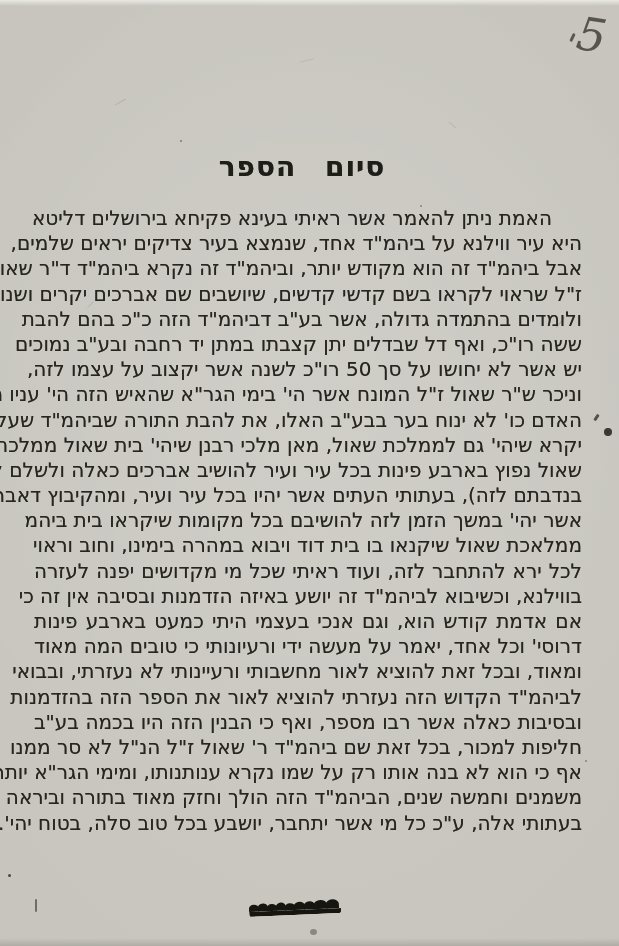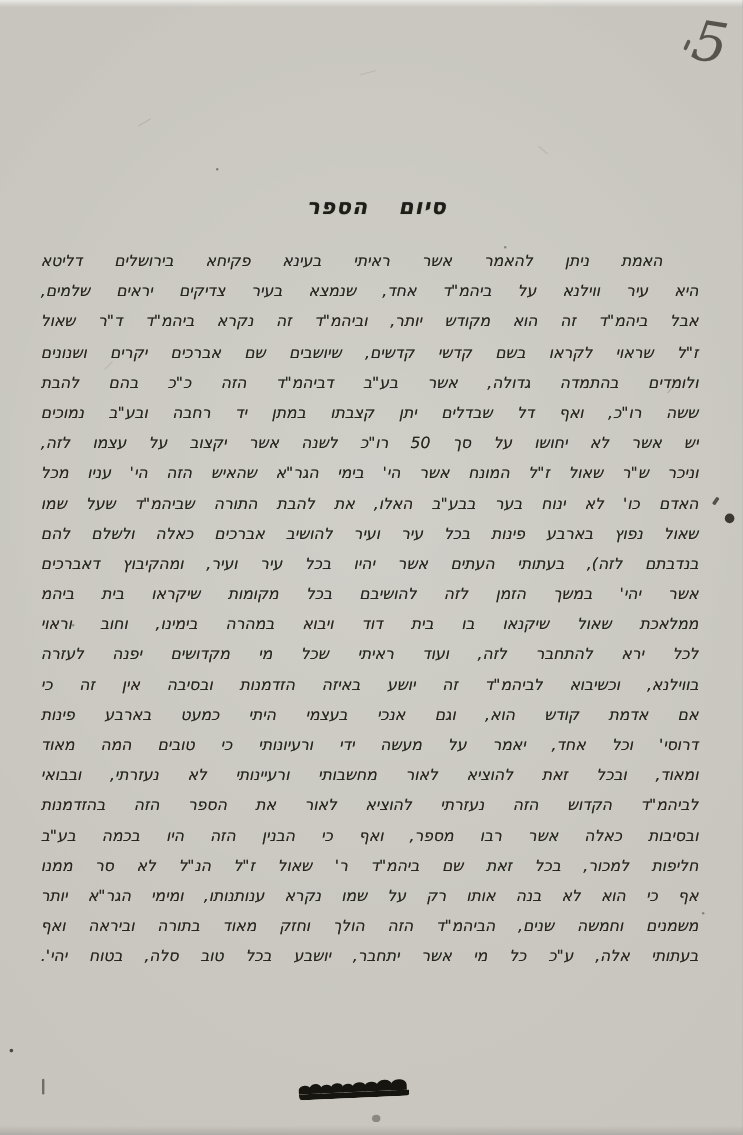--- a/index.html
+++ b/index.html
@@ -27,39 +27,38 @@
     font-family:"DejaVu Serif", serif;font-style:italic;font-weight:400;
     font-size:46px;line-height:60px;color:#57544e;
     transform:rotate(9deg);
   }
   .pen-tick{
     position:absolute;top:33px;left:571px;width:3px;height:9px;
     background:#5b5852;transform:rotate(25deg);border-radius:2px;
   }
 
   .title{
-    position:absolute;top:150px;left:34px;width:548px;margin:12px;
+    position:absolute;top:150px;left:34px;width:548px;margin:0;
     text-align:center;direction:rtl;
-    font-size:18px;font-weight:700;letter-spacing:1px;word-spacing:18px;
+    font-size:28px;font-weight:700;letter-spacing:1px;word-spacing:18px;
     color:#1f1d18;text-shadow:0 0 0.6px rgba(31,29,24,0.7);
     transform:translateX(-6px);
-    font-style:italic;
   }
 
   .body-text{
     position:absolute;top:206px;left:34px;width:548px;
   }
   .line{
     direction:rtl;
     text-align:justify;
     -moz-text-align-last:justify;
     text-align-last:justify;
-    font-size:13px;line-height:25.2px;height:25.2px;
+    font-size:20px;line-height:25.2px;height:25.2px;
     color:#27251f;text-shadow:0 0 0.5px rgba(39,37,31,0.55);
-    white-space:nowrap;overflow:visible;font-style:italic;
+    white-space:nowrap;overflow:visible;
   }
   .line.first{padding-right:30px;}
 
   
   .ornament{
     position:absolute;top:901px;left:249px;
     display:flex;align-items:flex-end;
     border-bottom:5px solid #17150f;border-radius:0 0 3px 3px;
     transform:rotate(-2.5deg);
     padding:0 2px 0 1px;
@@ -88,20 +87,21 @@
   <div class="body-text">
       <div class="line first">האמת ניתן להאמר אשר ראיתי בעינא פקיחא בירושלים דליטא</div>
       <div class="line">היא עיר ווילנא על ביהמ"ד אחד, שנמצא בעיר צדיקים יראים שלמים,</div>
       <div class="line">אבל ביהמ"ד זה הוא מקודש יותר, וביהמ"ד זה נקרא ביהמ"ד ד"ר שאול</div>
       <div class="line">ז"ל שראוי לקראו בשם קדשי קדשים, שיושבים שם אברכים יקרים ושנונים</div>
       <div class="line">ולומדים בהתמדה גדולה, אשר בע"ב דביהמ"ד הזה כ"כ בהם להבת</div>
       <div class="line">ששה רו"כ, ואף דל שבדלים יתן קצבתו במתן יד רחבה ובע"ב נמוכים</div>
       <div class="line">יש אשר לא יחושו על סך 50 רו"כ לשנה אשר יקצוב על עצמו לזה,</div>
       <div class="line">וניכר ש"ר שאול ז"ל המונח אשר הי' בימי הגר"א שהאיש הזה הי' עניו מכל</div>
       <div class="line">האדם כו' לא ינוח בער בבע"ב האלו, את להבת התורה שביהמ"ד שעל שמו</div>
+      <div class="line">יקרא שיהי' גם לממלכת שאול, מאן מלכי רבנן שיהי' בית שאול ממלכת</div>
       <div class="line">שאול נפוץ בארבע פינות בכל עיר ועיר להושיב אברכים כאלה ולשלם להם</div>
       <div class="line">בנדבתם לזה), בעתותי העתים אשר יהיו בכל עיר ועיר, ומהקיבוץ דאברכים</div>
       <div class="line">אשר יהי' במשך הזמן לזה להושיבם בכל מקומות שיקראו בית ביהמ</div>
       <div class="line">ממלאכת שאול שיקנאו בו בית דוד ויבוא במהרה בימינו, וחוב וראוי</div>
       <div class="line">לכל ירא להתחבר לזה, ועוד ראיתי שכל מי מקדושים יפנה לעזרה</div>
       <div class="line">בווילנא, וכשיבוא לביהמ"ד זה יושע באיזה הזדמנות ובסיבה אין זה כי</div>
       <div class="line">אם אדמת קודש הוא, וגם אנכי בעצמי היתי כמעט בארבע פינות</div>
       <div class="line">דרוסי' וכל אחד, יאמר על מעשה ידי ורעיונותי כי טובים המה מאוד</div>
       <div class="line">ומאוד, ובכל זאת להוציא לאור מחשבותי ורעיינותי לא נעזרתי, ובבואי</div>
       <div class="line">לביהמ"ד הקדוש הזה נעזרתי להוציא לאור את הספר הזה בהזדמנות</div>

